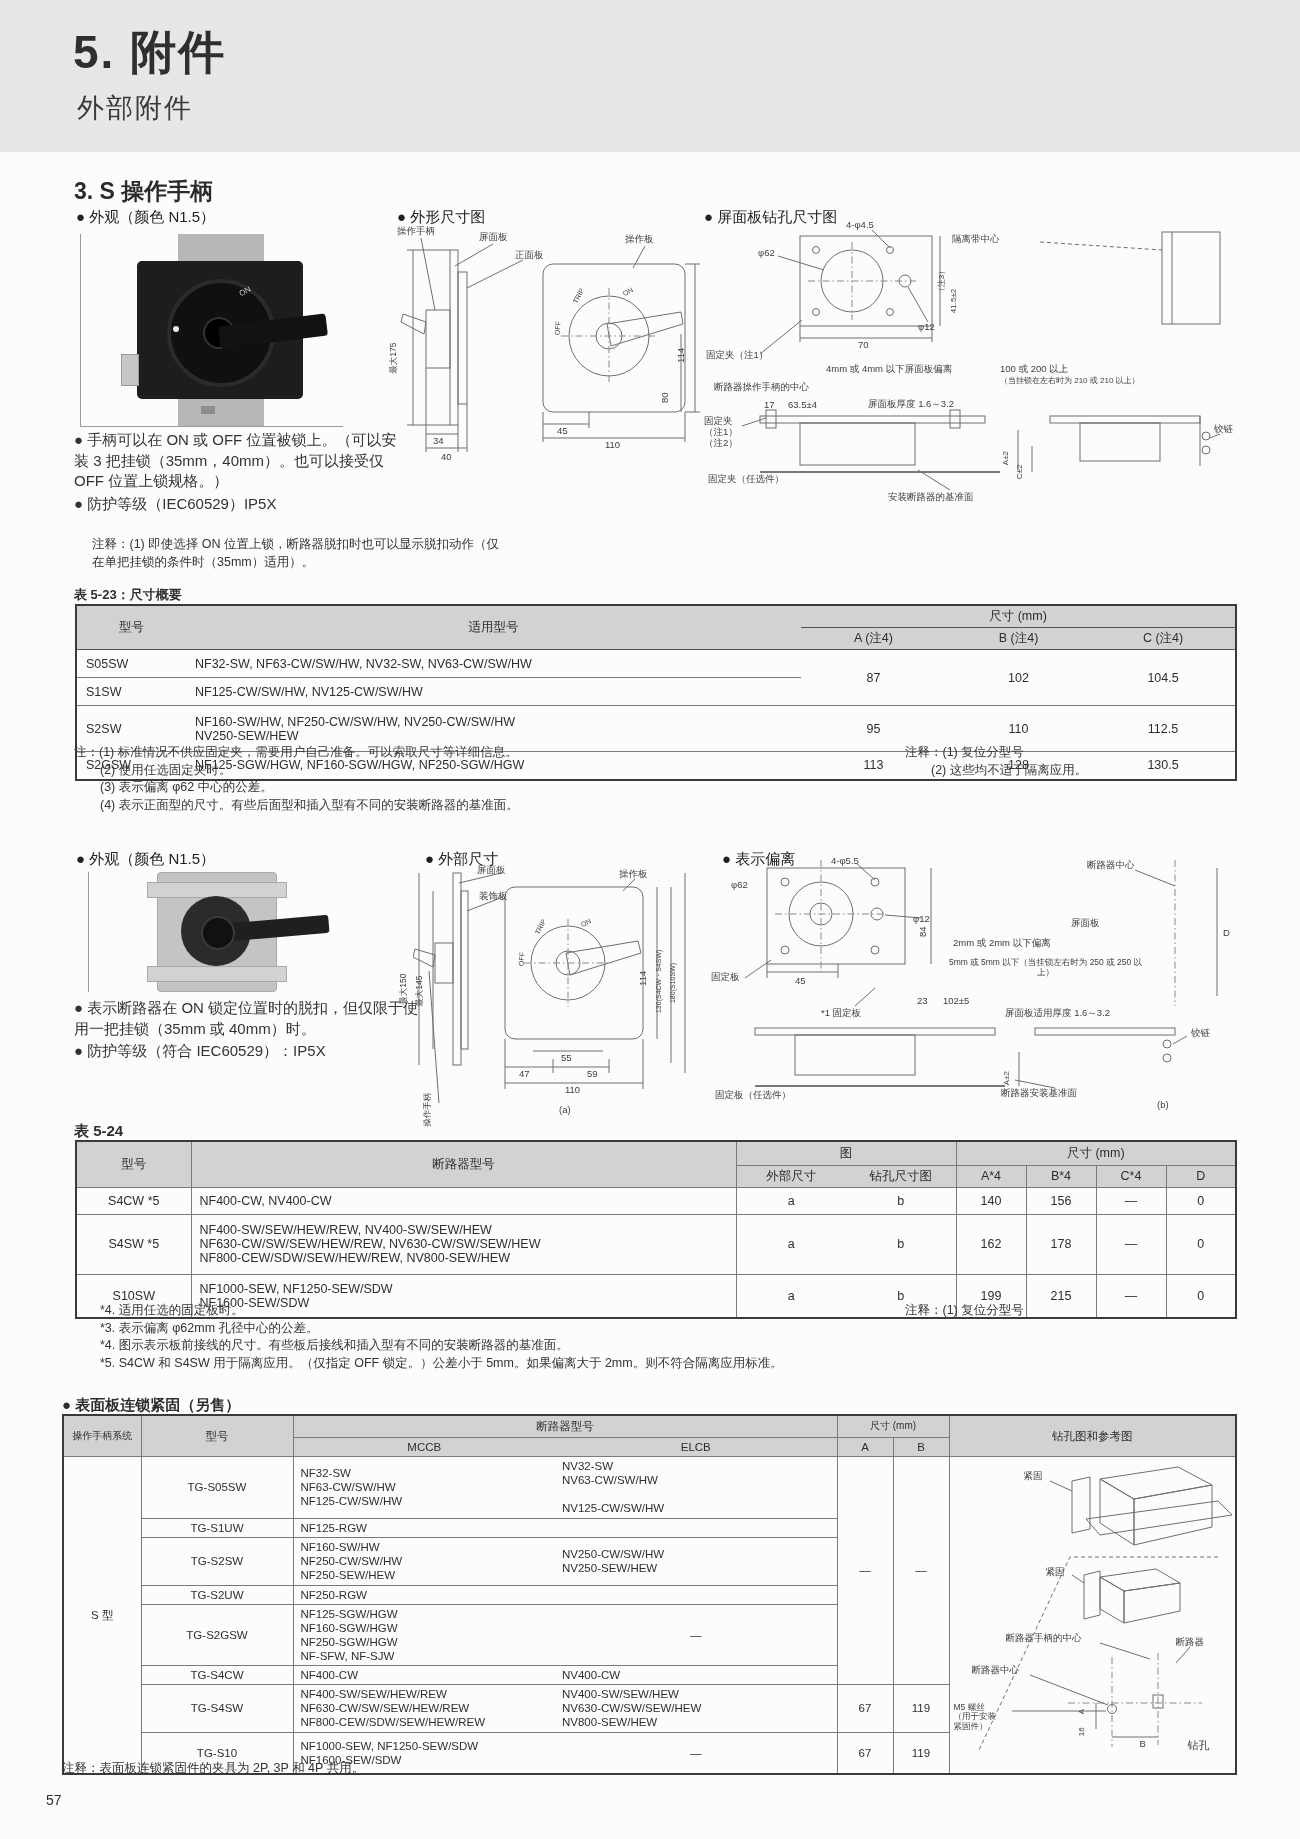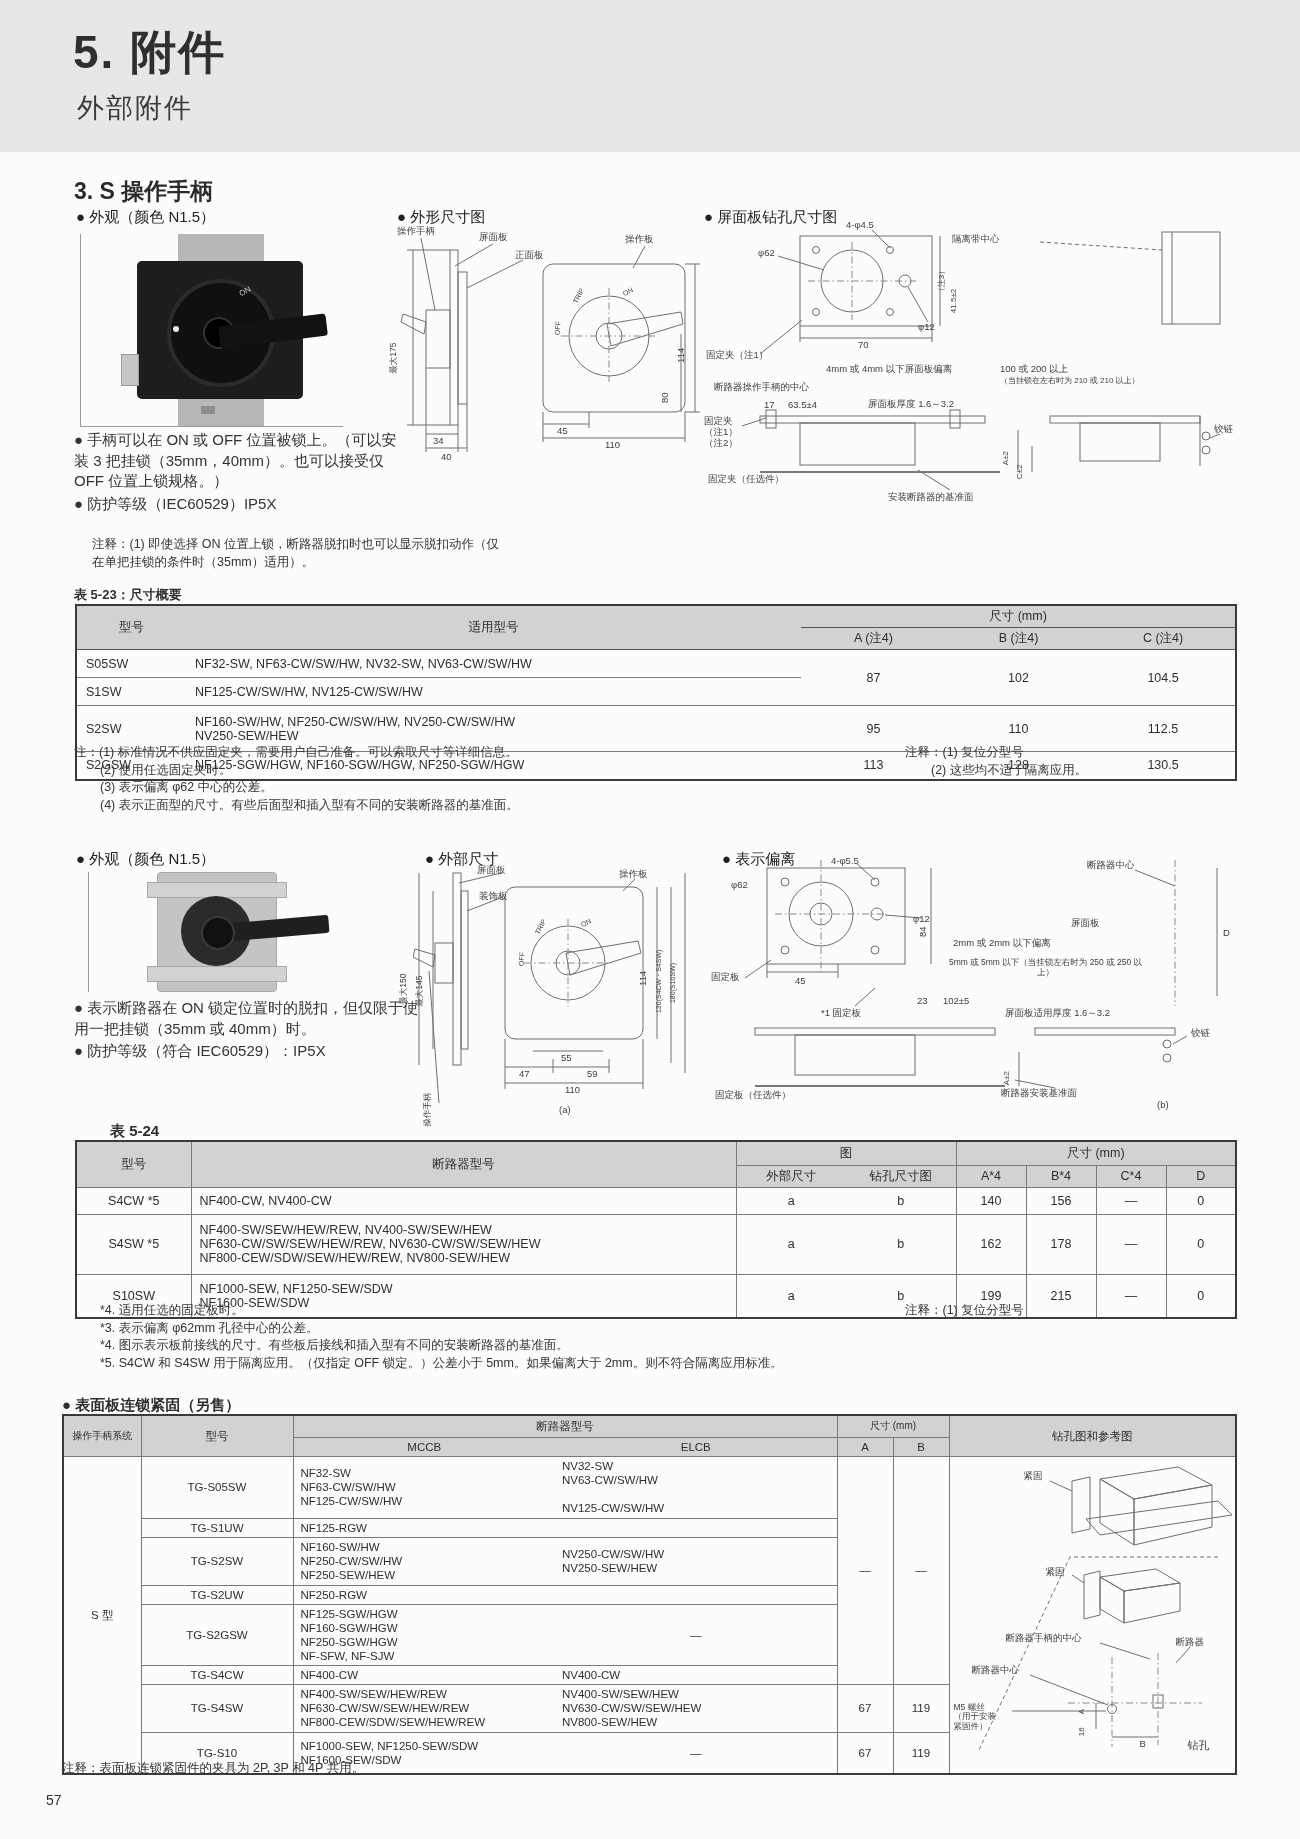--- a/index.html
+++ b/index.html
@@ -365,21 +365,21 @@
     <span class="dlbl" style="left:10px; top:234px;">固定板（任选件）</span>
     <span class="dlbl" style="left:296px; top:232px;">断路器安装基准面</span>
     <span class="dlbl" style="left:452px; top:244px;">(b)</span>
   </div>
 
   <div class="abs bullets" style="left:74px; top:998px; width:352px;">
     <div>● 表示断路器在 ON 锁定位置时的脱扣，但仅限于使用一把挂锁（35mm 或 40mm）时。</div>
     <div>● 防护等级（符合 IEC60529）：IP5X</div>
   </div>
 
-  <div class="abs" style="left:74px; top:1122px; font-size:15px; font-weight:bold;margin-left:36px;">表 5-24</div>
+  <div class="abs" style="left:74px; top:1122px; font-size:15px; font-weight:bold;">表 5-24</div>
   <table class="tbl t524 abs" style="left:75px; top:1140px; width:1160px;">
     <colgroup>
         <col style="width:115px">
         <col style="width:545px">
         <col style="width:110px">
         <col style="width:110px">
         <col style="width:70px">
         <col style="width:70px">
         <col style="width:70px">
         <col style="width:70px">

